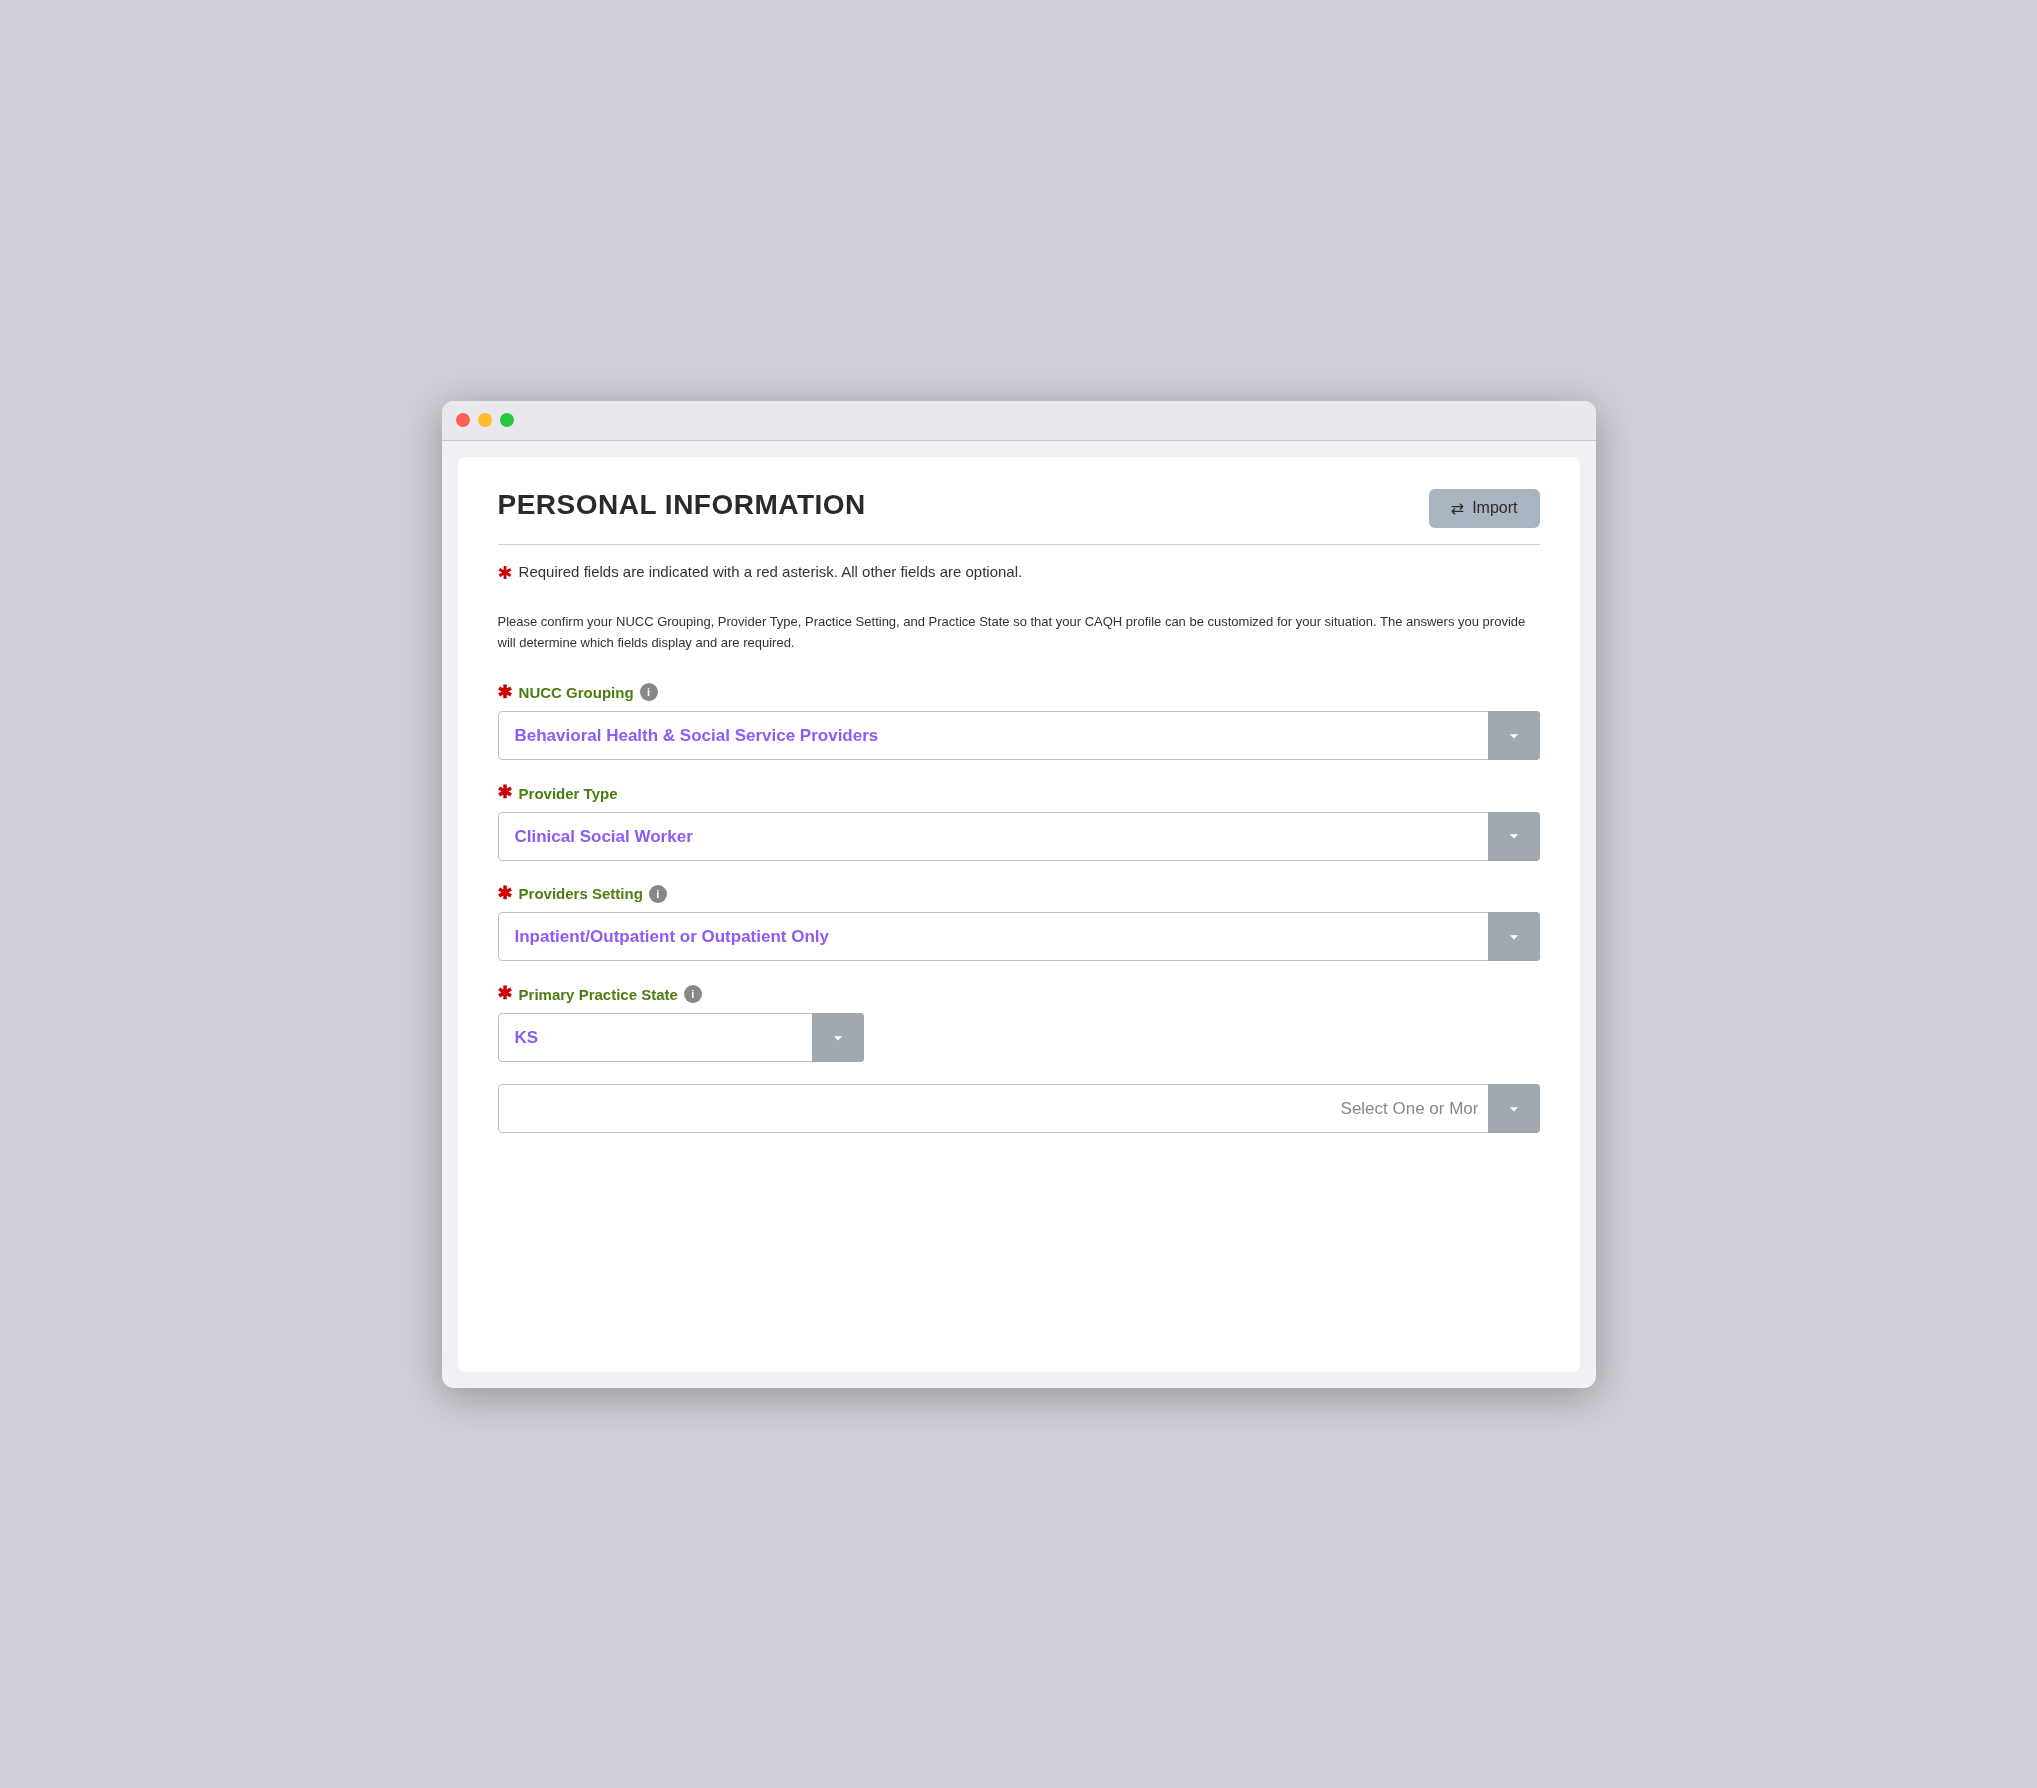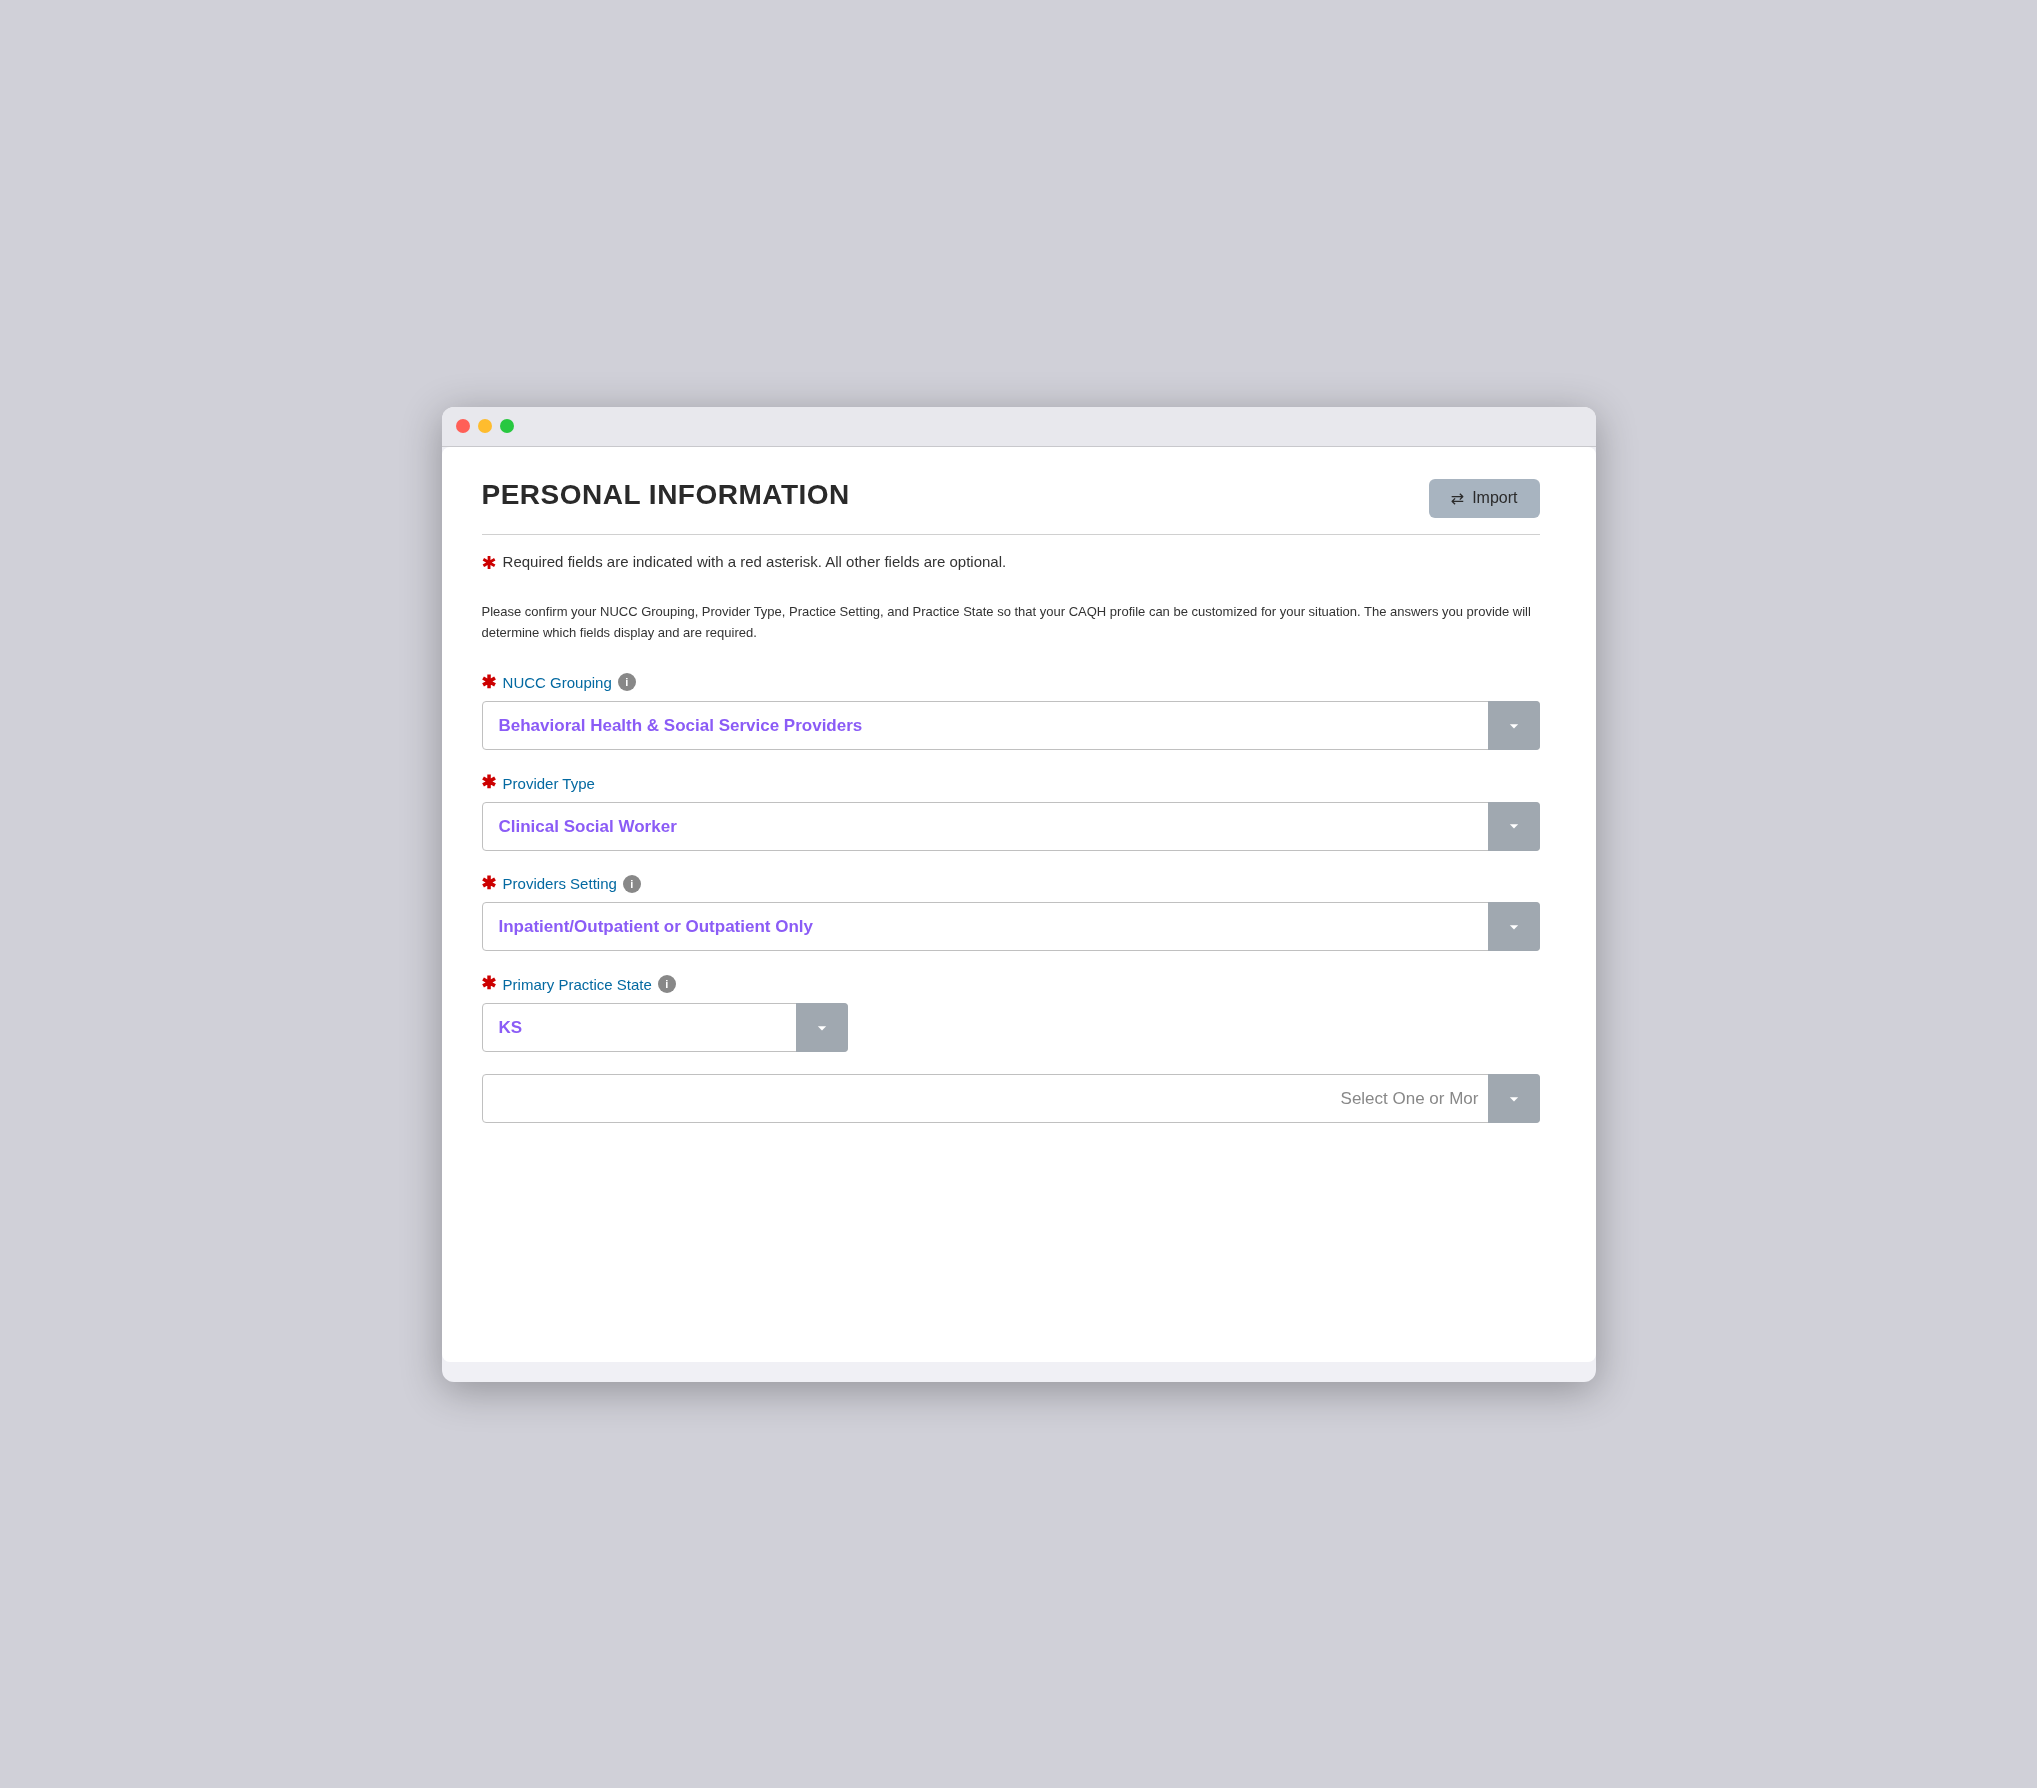--- a/index.html
+++ b/index.html
@@ -47,22 +47,23 @@
       border: none;
       cursor: pointer;
     }
 
     .tl-close { background: #ff5f57; }
     .tl-min { background: #febc2e; }
     .tl-max { background: #28c840; }
 
     .content {
       background: #ffffff;
+      margin: 16px;
       border-radius: 8px;
-      padding: 32px 56px 40px 40px;
+      padding: 32px 40px 40px 40px;
       min-height: 915px;
     }
 
     .page-header {
       display: flex;
       justify-content: space-between;
       align-items: flex-start;
       margin-bottom: 16px;
     }
 
@@ -199,22 +200,22 @@
       justify-content: center;
     }
 
     .chevron-btn svg {
       width: 20px;
       height: 20px;
       fill: white;
     }
 
     .label-text {
-      font-weight: 400;
-      color: #0369a1;
+      font-weight: 700;
+      color: #4d7c0f;
     }
   </style>
 </head>
 <body>
 
 <div class="window">
 
   <div class="titlebar">
     <div class="traffic-light">
       <button class="tl-btn tl-close"></button>

